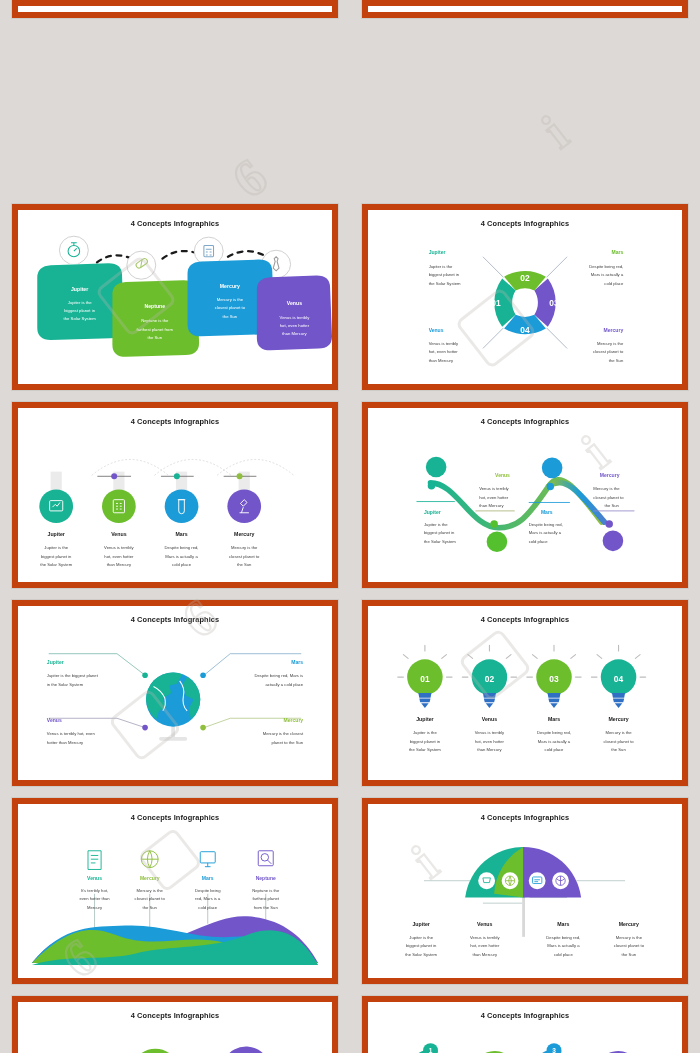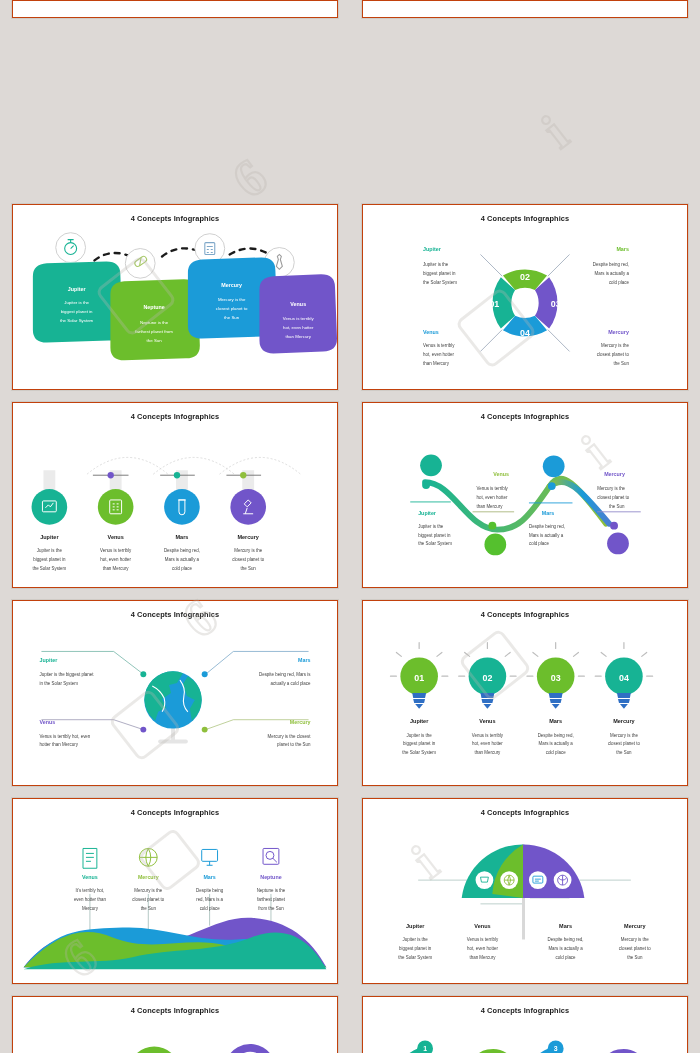--- a/index.html
+++ b/index.html
@@ -21,21 +21,21 @@
   }
   .slide-cell {
     position: relative;
     padding: 6px 12px;
     background: #ddd9d6;
   }
   .slide {
     position: relative;
     width: 100%; height: 100%;
     background: #ffffff;
-    border: 1px solid #c2410c;
+    border: 6px solid #c2410c;
     box-shadow: 0 0 0 1px #cfcbc6;
     overflow: hidden;
   }
   .slide-title {
     position: absolute;
     top: 9px; left: 0; right: 0;
     text-align: center;
     font-size: 7.4px;
     font-weight: bold;
     color: #1b1b1b;

